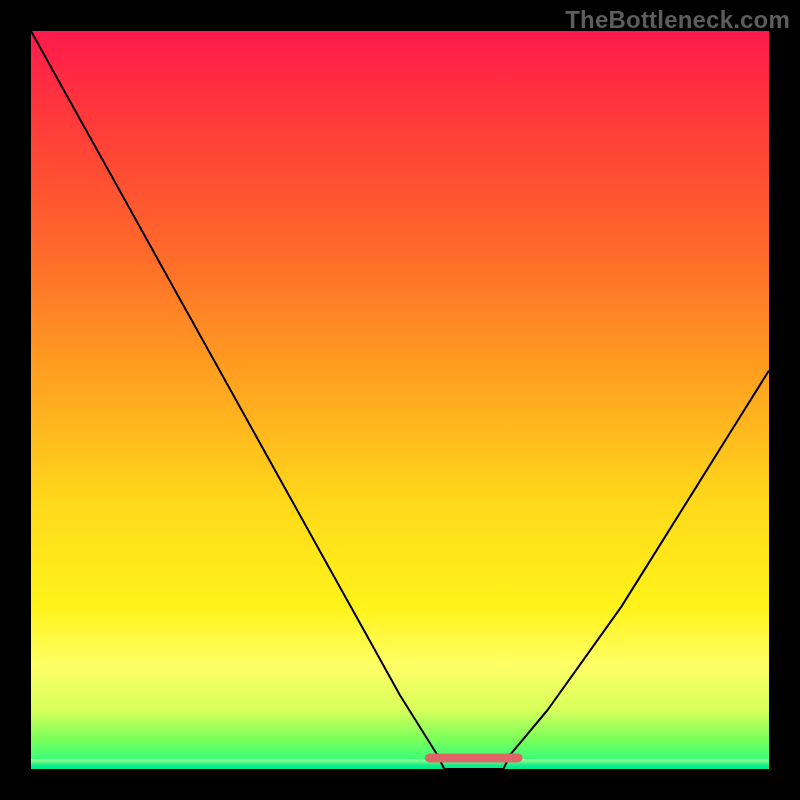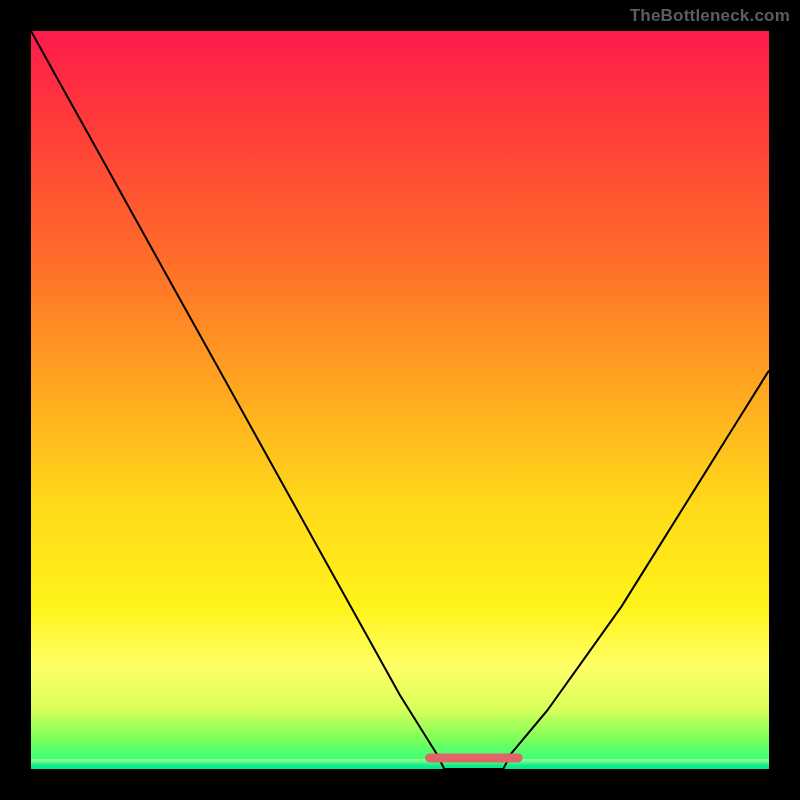--- a/index.html
+++ b/index.html
@@ -38,21 +38,21 @@
     bottom: 31px;
     width: 738px;
     height: 10px;
     background: linear-gradient(to bottom, #a8ff8a 0%, #14f08a 60%, #00e68a 100%);
   }
   .watermark {
     position: absolute;
     top: 6px;
     right: 10px;
     font-family: Arial, Helvetica, sans-serif;
-    font-size: 17px;
+    font-size: 24px;
     font-weight: 600;
     color: #5d5d5d;
     letter-spacing: 0.2px;
   }
   svg.curve {
     position: absolute;
     left: 31px;
     top: 31px;
     width: 738px;
     height: 738px;

